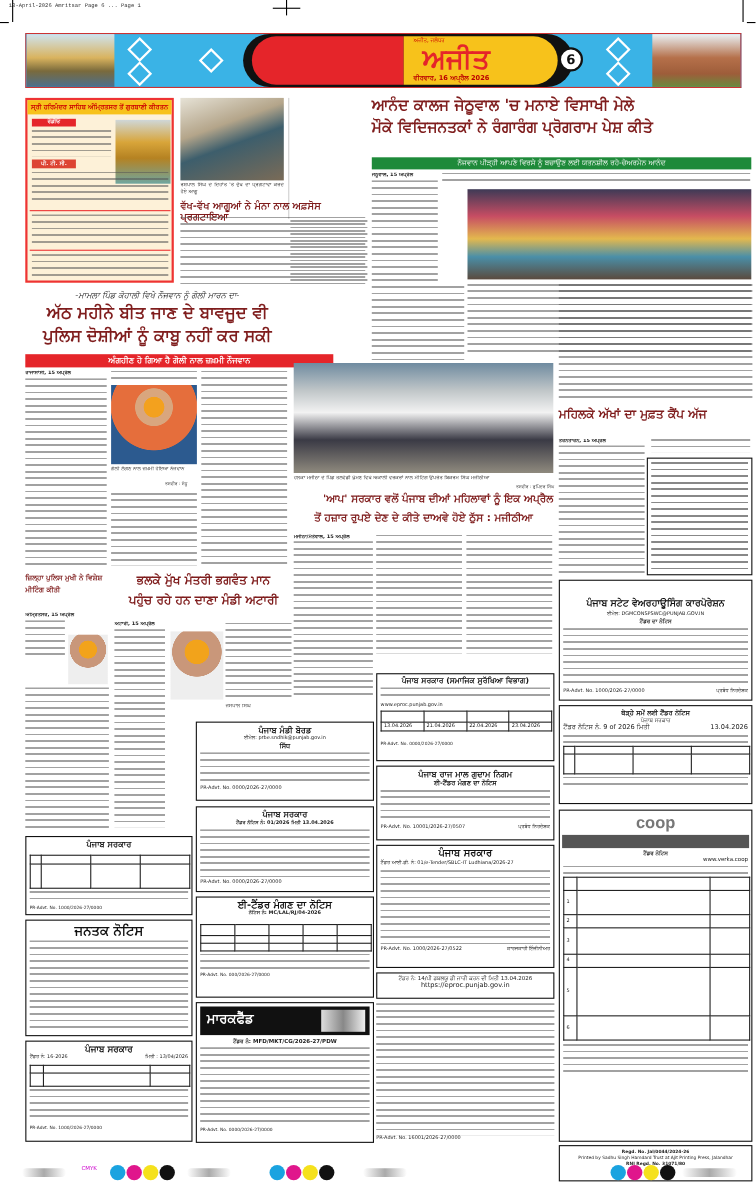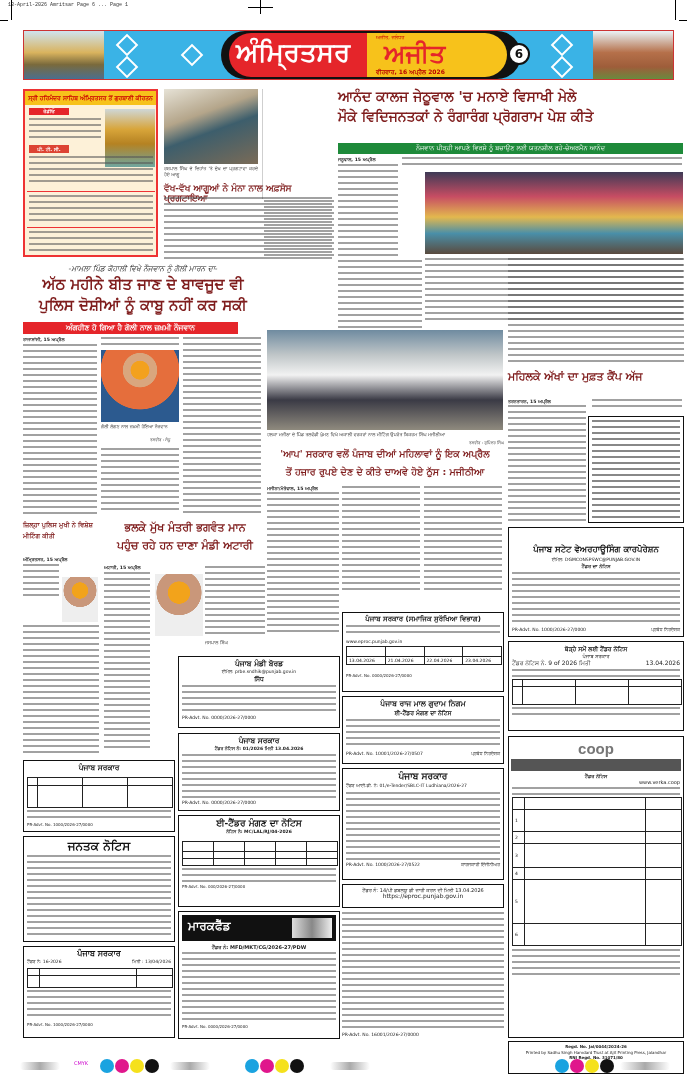--- a/index.html
+++ b/index.html
@@ -50,21 +50,20 @@
 <div class="abs crop" style="left:260px;top:0;width:1px;height:14px;"></div>
 
 <div class="abs masthead">
   <div class="abs mh-photo-l"></div>
   <div class="abs mh-diamond" style="left:95px;top:6px;"></div>
   <div class="abs mh-diamond" style="left:95px;top:28px;"></div>
   <div class="abs mh-diamond" style="left:160px;top:16px;"></div>
   <div class="abs mh-pill"></div>
   <div class="abs mh-red"></div>
   <div class="abs mh-yellow"></div>
-  <div class="abs mh-title1">ਅੰਮ੍ਰਿਤਸਰ</div>
   <div class="abs mh-edition">ਅਜੀਤ, ਜਲੰਧਰ</div>
   <div class="abs mh-title2">ਅਜੀਤ</div>
   <div class="abs mh-date">ਵੀਰਵਾਰ, 16 ਅਪ੍ਰੈਲ 2026</div>
   <div class="abs mh-page">6</div>
   <div class="abs mh-diamond" style="left:530px;top:6px;"></div>
   <div class="abs mh-diamond" style="left:530px;top:28px;"></div>
   <div class="abs mh-photo-r"></div>
 </div>
 
 <div class="abs box-red" style="left:23px;top:89px;width:135px;height:168px;">
@@ -93,21 +92,21 @@
 <div class="abs text-block" style="left:338px;top:157px;width:60px;height:10px;font-weight:bold;">ਜਠੂਵਾਲ, 15 ਅਪ੍ਰੈਲ</div>
 <div class="abs filler" style="left:338px;top:164px;width:60px;height:95px;"></div>
 <div class="abs filler" style="left:402px;top:157px;width:280px;height:12px;"></div>
 <div class="abs photo" style="left:425px;top:172px;width:258px;height:82px;background:linear-gradient(180deg,#3e3a56 0%,#c74d63 30%,#e3b84e 55%,#4a8fa8 75%,#5a4a3e 100%);"></div>
 <div class="abs filler" style="left:425px;top:258px;width:258px;height:62px;"></div>
 <div class="abs filler" style="left:338px;top:260px;width:84px;height:110px;"></div>
 
 <div class="abs text-block" style="left:23px;top:264px;width:240px;font-size:7.5px;line-height:9px;font-style:italic;text-align:center;">-ਮਾਮਲਾ ਪਿੰਡ ਕੋਹਾਲੀ ਵਿਖੇ ਨੌਜਵਾਨ ਨੂੰ ਗੋਲੀ ਮਾਰਨ ਦਾ-</div>
 <div class="abs heading-lg" style="left:23px;top:276px;width:240px;font-size:15px;text-align:center;">ਅੱਠ ਮਹੀਨੇ ਬੀਤ ਜਾਣ ਦੇ ਬਾਵਜੂਦ ਵੀ</div>
 <div class="abs heading-lg" style="left:23px;top:297px;width:240px;font-size:15px;text-align:center;">ਪੁਲਿਸ ਦੋਸ਼ੀਆਂ ਨੂੰ ਕਾਬੂ ਨਹੀਂ ਕਰ ਸਕੀ</div>
-<div class="abs bar-red" style="left:23px;top:322px;width:215px;height:12px;font-size:7.5px;line-height:12px;">ਅੰਗਹੀਣ ਹੋ ਗਿਆ ਹੈ ਗੋਲੀ ਨਾਲ ਜ਼ਖ਼ਮੀ ਨੌਜਵਾਨ</div>
+<div class="abs bar-red" style="left:23px;top:322px;width:280px;height:12px;font-size:7.5px;line-height:12px;">ਅੰਗਹੀਣ ਹੋ ਗਿਆ ਹੈ ਗੋਲੀ ਨਾਲ ਜ਼ਖ਼ਮੀ ਨੌਜਵਾਨ</div>
 <div class="abs text-block" style="left:23px;top:337px;width:74px;font-weight:bold;">ਰਾਜਾਸਾਂਸੀ, 15 ਅਪ੍ਰੈਲ</div>
 <div class="abs filler" style="left:23px;top:344px;width:74px;height:170px;"></div>
 <div class="abs filler" style="left:101px;top:337px;width:78px;height:10px;"></div>
 <div class="abs photo-man" style="left:101px;top:350px;width:78px;height:72px;"></div>
 <div class="abs text-block" style="left:101px;top:424px;width:78px;height:20px;">ਗੋਲੀ ਲੱਗਣ ਨਾਲ ਜ਼ਖ਼ਮੀ ਹੋਇਆ ਨੌਜਵਾਨ</div>
 <div class="abs text-block" style="left:150px;top:437px;width:30px;font-size:4px;">ਤਸਵੀਰ : ਸੰਧੂ</div>
 <div class="abs filler" style="left:101px;top:448px;width:78px;height:66px;"></div>
 <div class="abs filler" style="left:183px;top:337px;width:78px;height:177px;"></div>
 
 <div class="abs heading-lg" style="left:23px;top:520px;width:76px;font-size:6.5px;line-height:11px;">ਜ਼ਿਲ੍ਹਾ ਪੁਲਿਸ ਮੁਖੀ ਨੇ ਵਿਸ਼ੇਸ਼ ਮੀਟਿੰਗ ਕੀਤੀ</div>
@@ -120,21 +119,21 @@
 <div class="abs heading-lg" style="left:100px;top:540px;width:170px;font-size:11px;text-align:center;">ਪਹੁੰਚ ਰਹੇ ਹਨ ਦਾਣਾ ਮੰਡੀ ਅਟਾਰੀ</div>
 <div class="abs text-block" style="left:104px;top:565px;width:46px;font-weight:bold;">ਅਟਾਰੀ, 15 ਅਪ੍ਰੈਲ</div>
 <div class="abs filler" style="left:104px;top:572px;width:46px;height:180px;"></div>
 <div class="abs photo-portrait" style="left:155px;top:574px;width:48px;height:62px;"></div>
 <div class="abs text-block" style="left:205px;top:640px;width:50px;">ਜਸਪਾਲ ਸਿੰਘ</div>
 <div class="abs filler" style="left:205px;top:566px;width:60px;height:70px;"></div>
 
 <div class="abs photo-group" style="left:267px;top:330px;width:236px;height:100px;"></div>
 <div class="abs text-block" style="left:267px;top:432px;width:236px;height:13px;">ਹਲਕਾ ਮਜੀਠਾ ਦੇ ਪਿੰਡ ਤਲਵੰਡੀ ਖੁੰਮਣ ਵਿਖੇ ਅਕਾਲੀ ਵਰਕਰਾਂ ਨਾਲ ਮੀਟਿੰਗ ਉਪਰੰਤ ਬਿਕਰਮ ਸਿੰਘ ਮਜੀਠੀਆ</div>
 <div class="abs text-block" style="left:440px;top:440px;width:64px;font-size:4px;text-align:right;">ਤਸਵੀਰ : ਰੁਪਿੰਦਰ ਸਿੰਘ</div>
-<div class="abs heading-lg" style="left:267px;top:449px;width:236px;font-size:9.5px;text-align:center;">'ਆਪ' ਸਰਕਾਰ ਵਲੋਂ ਪੰਜਾਬ ਦੀਆਂ ਮਹਿਲਾਵਾਂ ਨੂੰ ਇਕ ਅਪ੍ਰੈਲ</div>
+<div class="abs heading-lg" style="left:267px;top:449px;width:236px;font-size:9.5px;text-align:right;">'ਆਪ' ਸਰਕਾਰ ਵਲੋਂ ਪੰਜਾਬ ਦੀਆਂ ਮਹਿਲਾਵਾਂ ਨੂੰ ਇਕ ਅਪ੍ਰੈਲ</div>
 <div class="abs heading-lg" style="left:267px;top:467px;width:236px;font-size:9.5px;text-align:center;">ਤੋਂ ਹਜ਼ਾਰ ਰੁਪਏ ਦੇਣ ਦੇ ਕੀਤੇ ਦਾਅਵੇ ਹੋਏ ਠੁੱਸ : ਮਜੀਠੀਆ</div>
 <div class="abs text-block" style="left:267px;top:486px;width:60px;font-weight:bold;">ਮਜੀਠਾ/ਮੱਤੇਵਾਲ, 15 ਅਪ੍ਰੈਲ</div>
 <div class="abs filler" style="left:267px;top:492px;width:72px;height:140px;"></div>
 <div class="abs filler" style="left:342px;top:486px;width:78px;height:108px;"></div>
 <div class="abs filler" style="left:424px;top:486px;width:78px;height:108px;"></div>
 
 <div class="abs heading-lg" style="left:508px;top:371px;width:176px;font-size:11px;">ਮਹਿਲਕੇ ਅੱਖਾਂ ਦਾ ਮੁਫ਼ਤ ਕੈਂਪ ਅੱਜ</div>
 <div class="abs text-block" style="left:508px;top:399px;width:80px;font-weight:bold;">ਤਰਨਤਾਰਨ, 15 ਅਪ੍ਰੈਲ</div>
 <div class="abs filler" style="left:508px;top:405px;width:78px;height:118px;"></div>
 <div class="abs filler" style="left:592px;top:399px;width:90px;height:12px;"></div>

